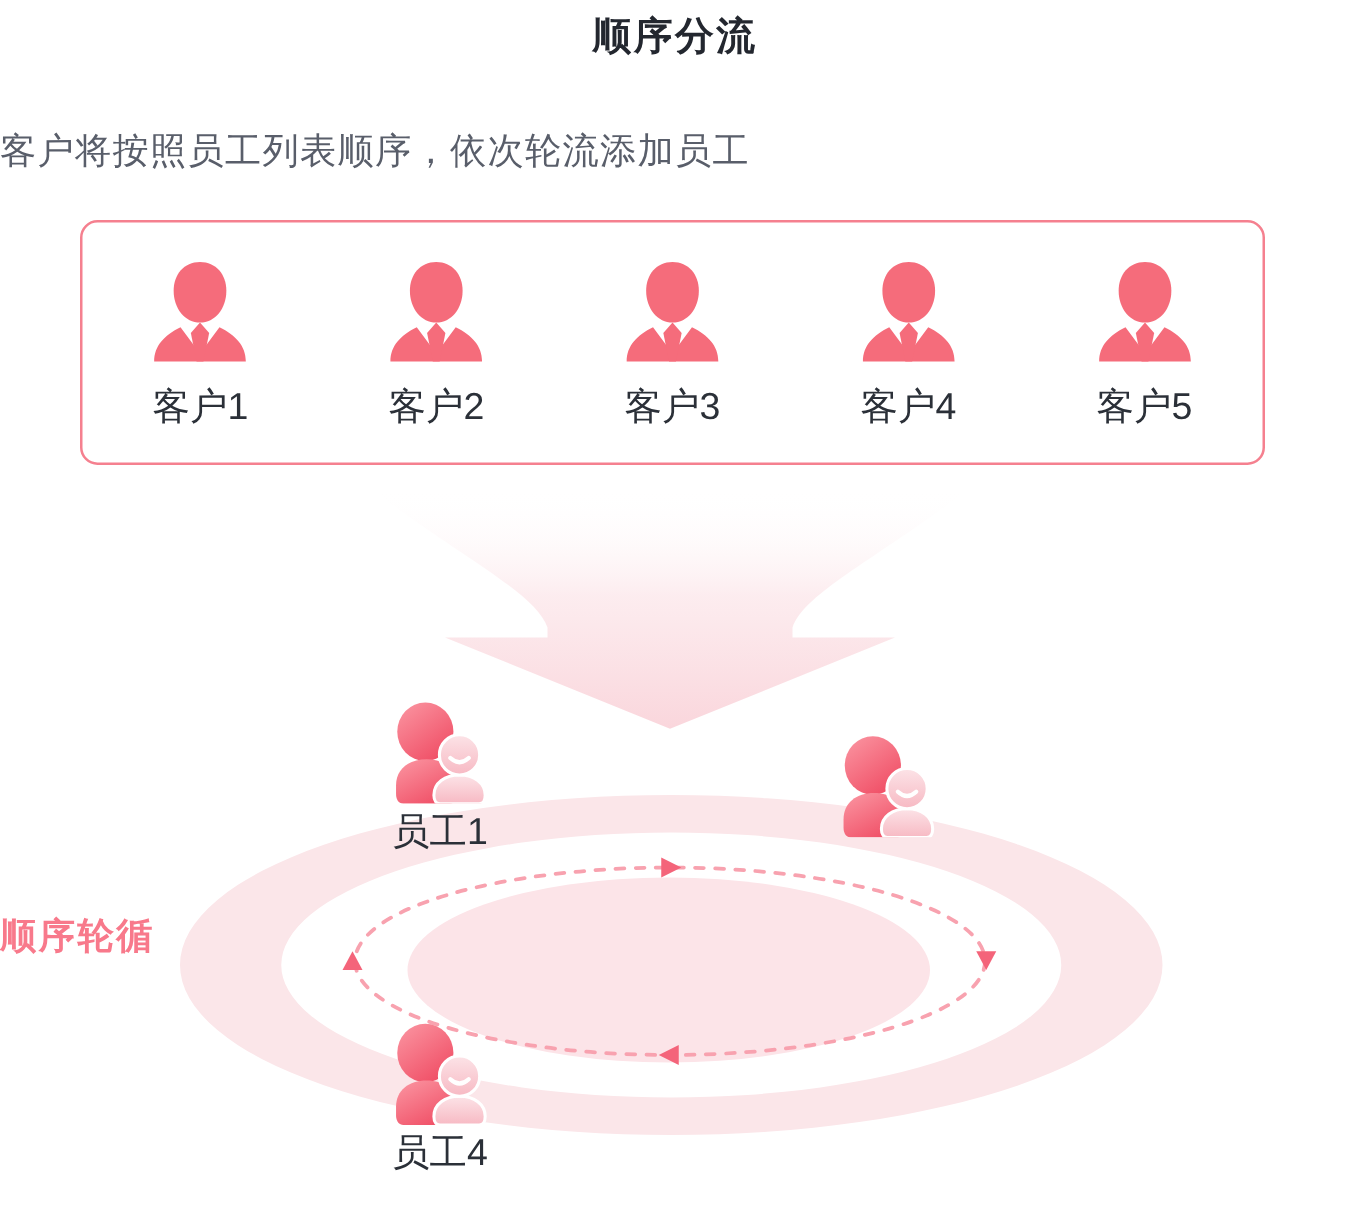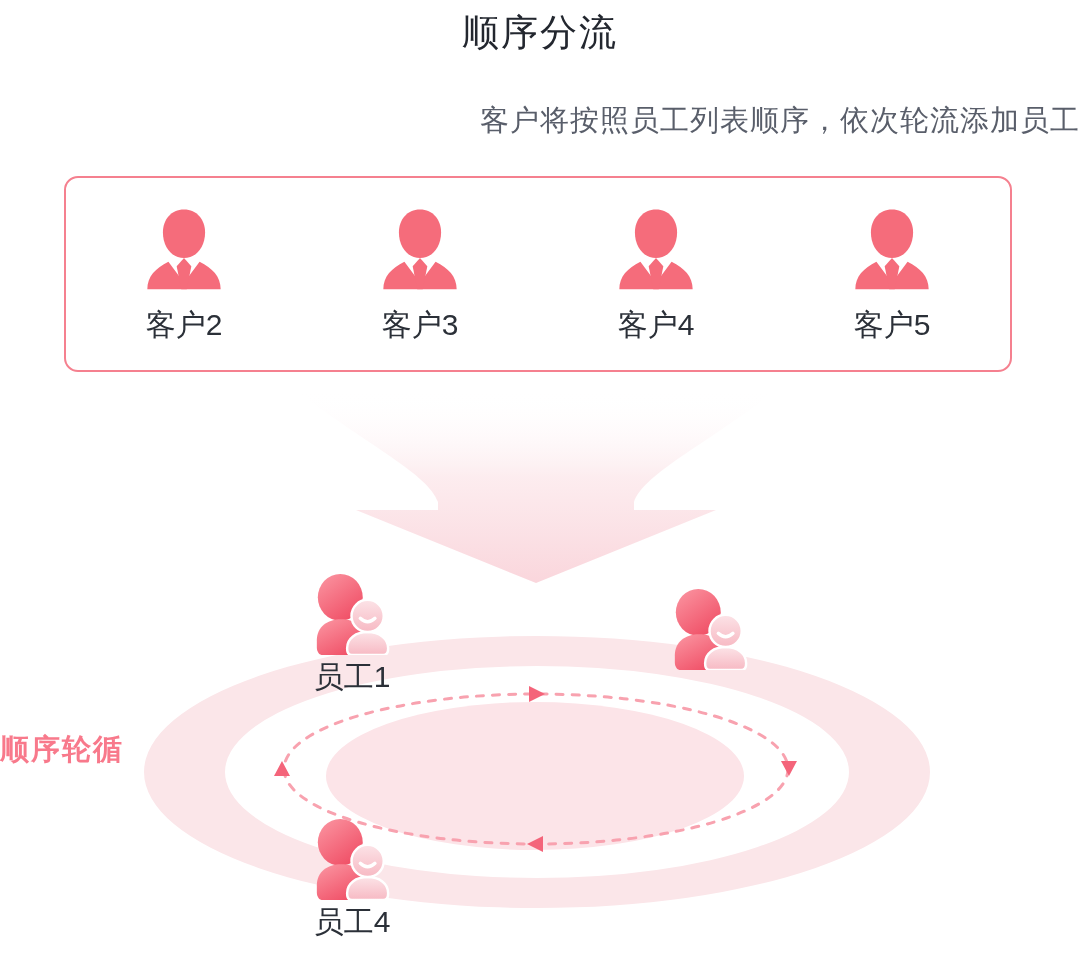--- a/index.html
+++ b/index.html
@@ -1,36 +1,36 @@
 <!DOCTYPE html>
 <html><head>
 <meta charset="utf-8">
 <style>
   html,body { margin:0; padding:0; background:#ffffff; }
   body { font-family:"Liberation Sans", sans-serif; }
   .stage { position:relative; width:1080px; height:965px; margin:0 auto; background:#ffffff; overflow:hidden; }
 
   .title { position:absolute; top:8px; left:0; width:100%; text-align:center;
-           font-size:37px; font-weight:400; color:#23272F; letter-spacing:2px; }
-  .subtitle { position:absolute; top:101px; left:0; width:100%; text-align:right;
+           font-size:31px; font-weight:700; color:#23272F; letter-spacing:2px; }
+  .subtitle { position:absolute; top:101px; left:0; width:100%; text-align:left;
               font-size:29px; font-weight:400; color:#595E6A; letter-spacing:1px; }
 
   .customers-panel { position:absolute; left:64px; top:176px; width:948px; height:196px;
                      box-sizing:border-box; border:2px solid #F5808F; border-radius:14px;
                      display:flex; justify-content:space-around; align-items:flex-start; }
   .customer { display:flex; flex-direction:column; align-items:center; margin-top:26px; width:140px; }
   .cust-icon { width:88px; height:88px; display:block; }
   .cust-label { margin-top:13px; font-size:30px; color:#2B3038; }
 
   .scene-svg { position:absolute; left:0; top:390px; width:1080px; height:575px; display:block; }
 
   .employee { position:absolute; width:130px; text-align:center; }
   .emp-icon { width:98px; height:84px; display:block; margin:0 auto; }
   .emp-label { margin-top:2px; font-size:30px; color:#2B3038; }
-  .emp-pos-1 { left:287px; top:571px; }
+  .emp-pos-1 { left:287px; top:559px; }
   .emp-pos-2 { left:645px; top:586px; }
   .emp-pos-3 { left:645px; top:816px; }
   .emp-pos-4 { left:287px; top:816px; }
 
   .cycle-caption { position:absolute; left:0; top:726px; width:1080px; text-align:left;
                    color:#F8798B; font-weight:700; font-size:29px; line-height:46px; letter-spacing:2px; }
 
   .defs-holder { position:absolute; width:0; height:0; overflow:hidden; }
 </style>
 </head>
@@ -67,20 +67,26 @@
     </symbol>
   </defs>
 </svg>
 
 <div class="stage">
 
   <div class="title">顺序分流</div>
   <div class="subtitle">客户将按照员工列表顺序，依次轮流添加员工</div>
 
   <div class="customers-panel">
+    <div class="customer">
+      <svg class="cust-icon" viewBox="0 0 96 96">
+          <use href="#icon-customer"></use>
+        </svg>
+      <div class="cust-label">客户1</div>
+    </div>
     <div class="customer">
       <svg class="cust-icon" viewBox="0 0 96 96">
           <use href="#icon-customer"></use>
         </svg>
       <div class="cust-label">客户2</div>
     </div>
     <div class="customer">
       <svg class="cust-icon" viewBox="0 0 96 96">
           <use href="#icon-customer"></use>
         </svg>

